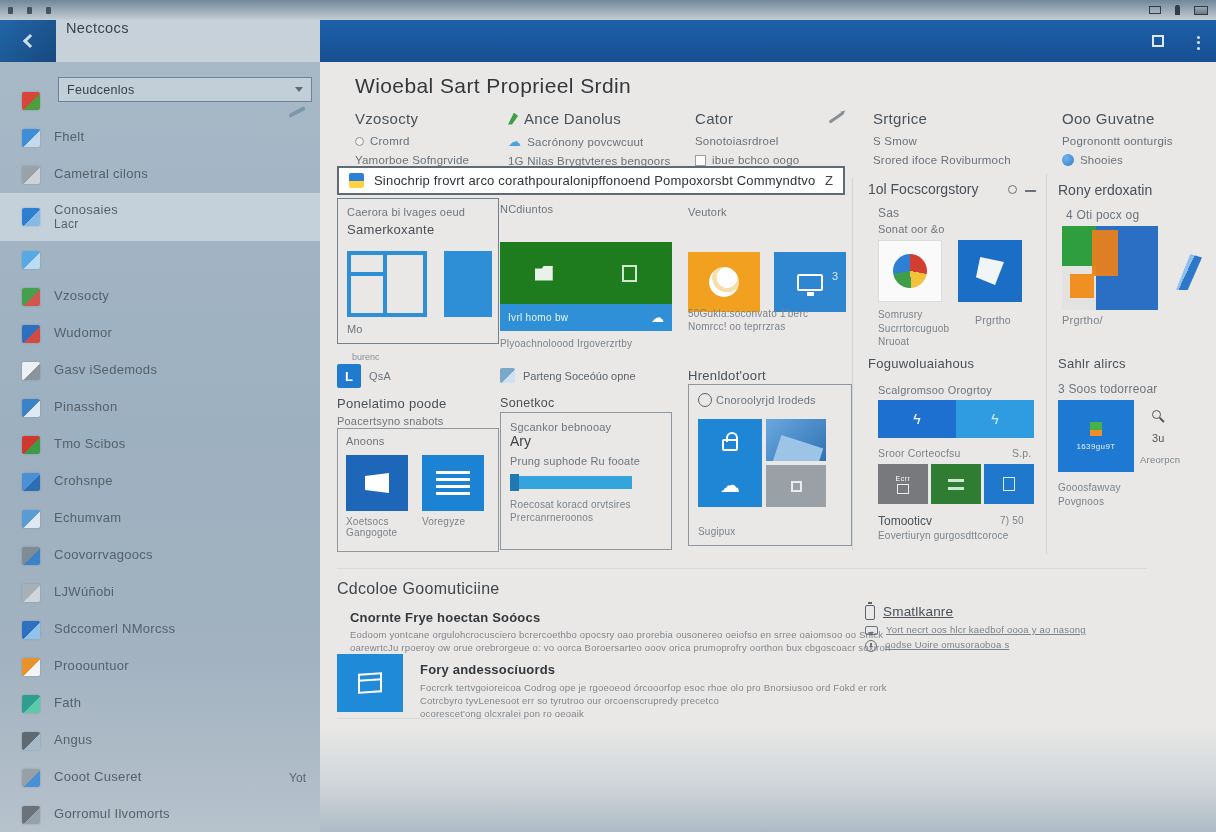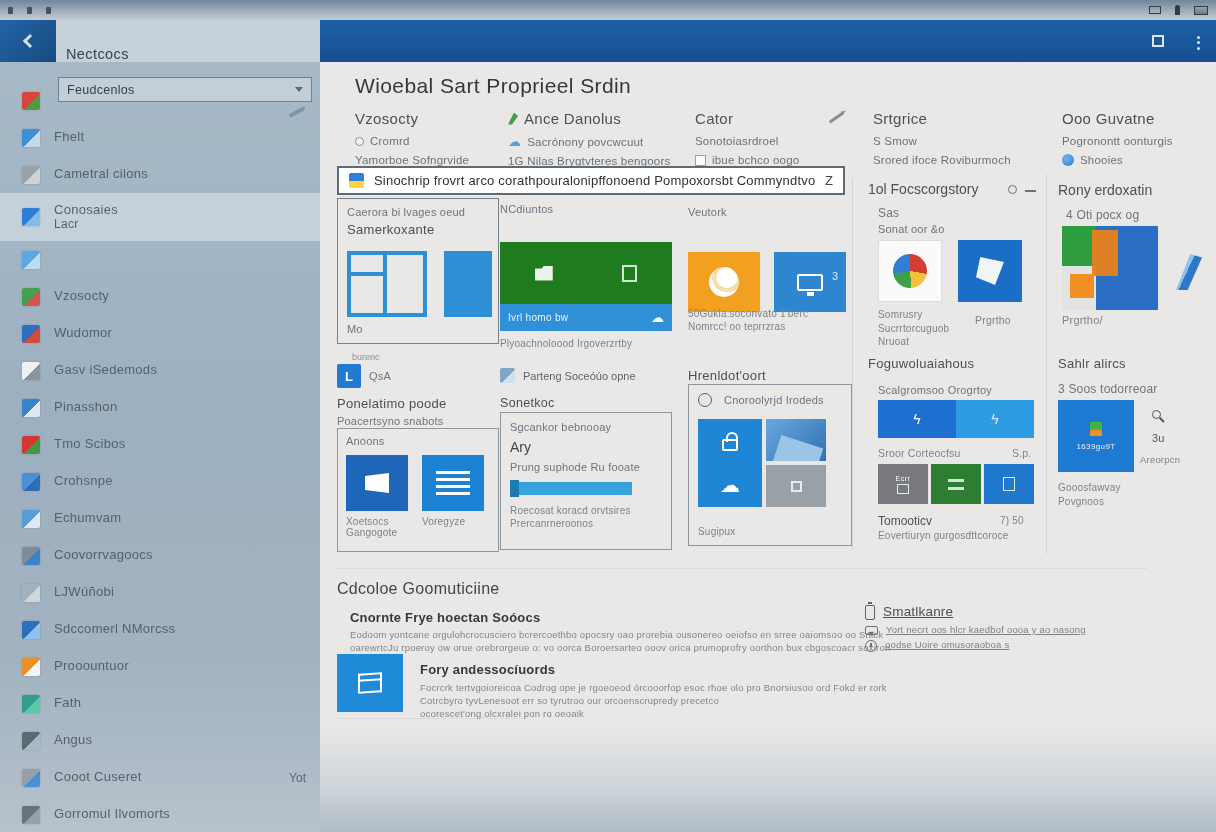--- a/index.html
+++ b/index.html
@@ -14,21 +14,21 @@
   .ts-disp{width:12px;height:8px;border:1.5px solid #313c46;}
   .ts-person{width:5px;height:10px;background:#313c46;border-radius:2px 2px 0 0;}
   .ts-kbd{width:14px;height:9px;border:1.5px solid #313c46;background:linear-gradient(180deg,#9aa6ae,#6d7a84);}
 
   
   .sidebar{position:absolute;left:0;top:20px;width:320px;height:812px;
     background:linear-gradient(180deg,#a8bac8 0%,#9db0bf 50%,#a2b2c0 78%,#b6c2cc 100%);overflow:hidden;}
   .back-btn{position:absolute;left:0;top:0;width:56px;height:42px;background:linear-gradient(135deg,#2266a8,#17497f);
     display:flex;align-items:center;justify-content:center;cursor:pointer;}
   .chev{width:10px;height:10px;border-left:3px solid #cfe0ee;border-bottom:3px solid #cfe0ee;transform:rotate(45deg);margin-left:4px;}
-  .sb-header{position:absolute;left:56px;top:0;width:264px;height:42px;background:#c6d1da;display:flex;align-items:flex-end;padding-left:10px;}
+  .sb-header{position:absolute;left:56px;top:0;width:264px;height:42px;background:#c6d1da;display:flex;align-items:flex-start;padding-left:10px;}
   .sb-title{font-size:14.5px;color:#3a434c;letter-spacing:.4px;}
   .sb-search{position:absolute;left:58px;top:57px;width:254px;height:25px;background:#c2cfd9;border:1px solid #6e8396;
     display:flex;align-items:center;padding:0 8px;cursor:text;}
   .sb-search-text{flex:1;font-size:12.5px;color:#333f49;letter-spacing:.3px;}
   .caret-down{width:0;height:0;border-left:4px solid transparent;border-right:4px solid transparent;border-top:5px solid #5a6a76;}
   .pen-swoosh{position:absolute;left:288px;top:90px;width:18px;height:4px;background:#7d97ab;border-radius:3px;transform:rotate(-28deg);}
   .sb-nav{position:absolute;left:0;top:62px;width:320px;}
   .sb-item{height:37px;display:flex;align-items:center;gap:14px;padding:0 14px 0 22px;cursor:pointer;}
   .sb-item.selected{height:48px;background:#c4d1db;}
   .sb-ico{width:18px;height:18px;border-radius:2px;flex:0 0 auto;box-shadow:0 0 2px rgba(40,55,70,.25);}
@@ -469,21 +469,21 @@
         <span class="c">☁</span>
       </div>
       <div class="cap abs" style="left:180px;top:276px;width:170px">Plyoachnoloood Irgoverzrtby</div>
       <div class="rowB abs">
         <span class="ic"></span>
         <span class="t">Parteng Soceóúo opne</span>
       </div>
       <div class="h3-lbl abs" style="left:180px;top:334px;font-size:12.5px">Sonetkoc</div>
       <div class="panel pB2 abs">
         <div class="small-lbl">Sgcankor bebnooay</div>
-        <div style="font-size:14px;color:#3d434a;margin-top:6px">Ary</div>
+        <div style="font-size:14px;color:#3d434a;">Ary</div>
         <div class="small-lbl" style="margin-top:6px">Prung suphode Ru fooate</div>
         <div class="progress"></div>
         <div class="cap" style="margin-top:10px">Roecosat koracd orvtsires</div>
         <div class="cap" style="margin-top:2px">Prercanrneroonos</div>
       </div>
 
       <div class="small-lbl abs" style="left:368px;top:144px">Veutork</div>
       <div class="h2-lbl abs" style="left:368px;top:164px">Foughd</div>
       <div class="abs" style="left:368px;top:190px;display:flex;gap:14px">
         <div class="tileC" style="background:#f1a01f">
@@ -491,21 +491,21 @@
           </div>
         <div class="tileC" style="background:#2e86d0">
           <span class="monitor"></span>
           <span class="badge3">3</span>
         </div>
       </div>
       <div class="cap abs" style="left:368px;top:246px">50Gukla:soconvato 1'berc</div>
       <div class="cap abs" style="left:368px;top:259px">Nomrcc! oo teprrzras</div>
       <div class="h3-lbl abs" style="left:368px;top:306px">Hrenldot'oort</div>
       <div class="panel pC2 abs">
-        <div style="display:flex;align-items:center;gap:12px">
+        <div style="display:flex;align-items:center;gap:4px">
           <span class="circ-icon"></span>
           <span class="small-lbl">Cnoroolyrjd Irodeds</span>
         </div>
         <div class="lockTile">
           <span class="lock"></span>
           <span class="cloud-w">☁</span>
         </div>
         <div class="mtnTile"></div>
         <div class="grayTile">
             <span class="sqico"></span>

